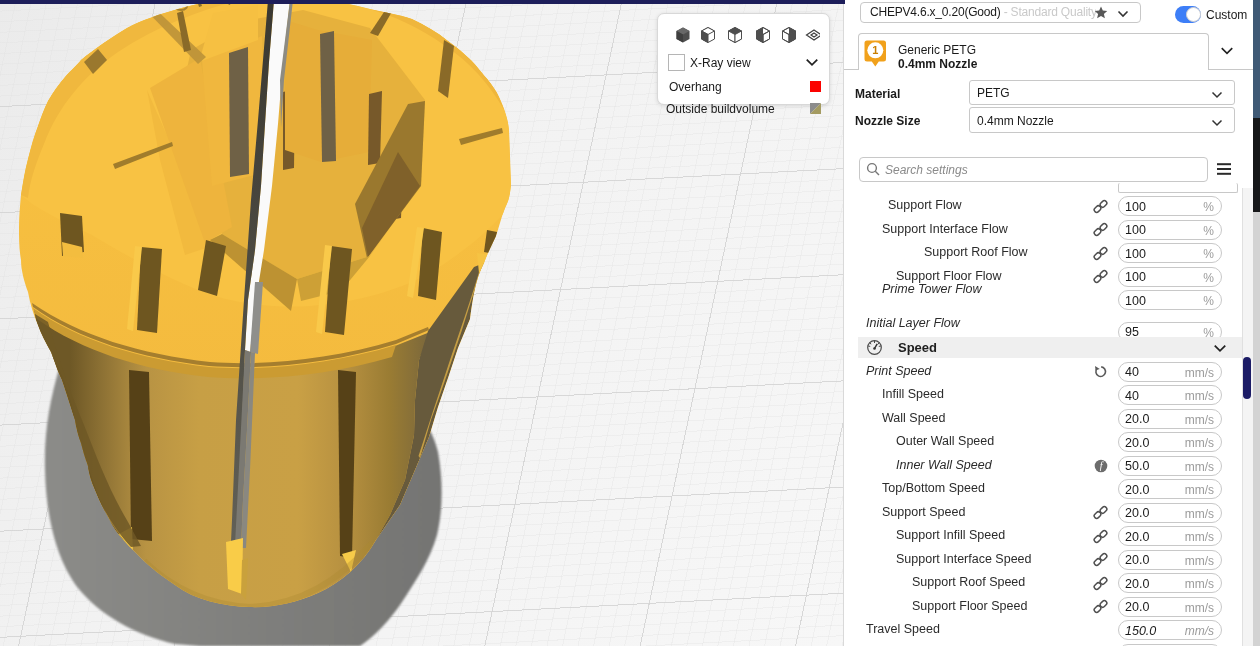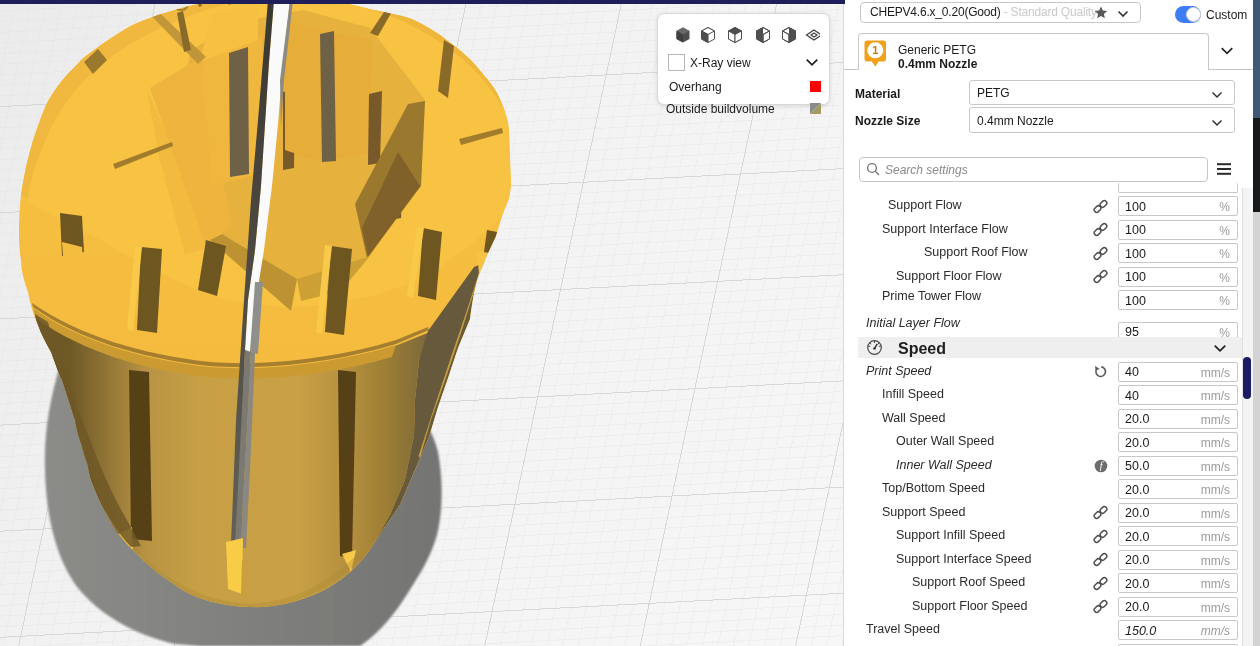--- a/index.html
+++ b/index.html
@@ -22,21 +22,21 @@
     background:#fff; border:1px solid #d8d8d8; border-radius:7px;
     box-shadow:0 1px 4px rgba(0,0,0,.12);
   }
   .vp-lbl { position:absolute; font-size:12px; color:#1a1a1a; }
   
   #rpanel { position:absolute; left:843px; top:0; width:409px; height:646px; background:#fff; border-left:1px solid #d9d9d9; z-index:4; }
   .box { position:absolute; background:#fff; border:1px solid #c8c8c8; border-radius:4px; }
   .lbl { position:absolute; font-size:12px; color:#1a1a1a; white-space:nowrap; }
   .glbl { color:#c9c9c9; }
   .chev { position:absolute; width:12px; height:12px; }
-  .input { position:absolute; width:120px; height:20px; background:#fff; border:1px solid #c8c8c8; border-radius:2px; font-size:12.5px; }
+  .input { position:absolute; width:104px; height:20px; background:#fff; border:1px solid #c8c8c8; border-radius:10px; font-size:12.5px; }
   .input .val { position:absolute; left:6px; top:2.5px; color:#1a1a1a; }
   .input .unit { position:absolute; right:7px; top:3px; color:#9b9b9b; font-size:12px; }
   .rowlbl { position:absolute; font-size:12.5px; color:#2b2b2b; white-space:nowrap; }
   .it { font-style:italic; }
   .icon { position:absolute; }
   #speedhdr { position:absolute; left:14px; top:337px; width:386px; height:21px; background:#efefef; }
   #scrolltrack { position:absolute; left:1242px; top:188px; width:11px; height:458px; background:#f4f4f4; border-left:1px solid #e0e0e0; z-index:5; }
   #scrollthumb { position:absolute; left:1243px; top:357px; width:8px; height:42px; background:#1c1c66; border-radius:4px; z-index:6; }
   #edgestrip { position:absolute; left:1253px; top:0; width:7px; height:646px; z-index:7;
     background:linear-gradient(180deg, #3f5a76 0 118px, #17181a 118px 212px, #d3d3d3 212px 100%); }
@@ -300,21 +300,21 @@
   <svg class="icon" style="left:249px; top:269.3px;" width="15" height="15" viewBox="0 0 15 15">
       <g fill="none" stroke="#4f4f4f" stroke-width="1.5">
         <rect x="0.9" y="7.6" width="7.2" height="4.9" rx="2.4" transform="rotate(-45 4.5 10.05)"></rect>
         <rect x="6.9" y="2.5" width="7.2" height="4.9" rx="2.4" transform="rotate(-45 10.5 4.95)"></rect>
       </g>
     </svg>
   <div class="input" style="left:274px; top:266.8px;">
       <span class="val">100</span>
       <span class="unit">%</span>
     </div>
-  <div class="rowlbl" style="left:38px; top:289px;">Prime Tower Flow</div>
+  <div class="rowlbl" style="left:38px; top:282px;font-style:italic;">Prime Tower Flow</div>
   <div class="input" style="left:274px; top:290.2px;">
       <span class="val">100</span>
       <span class="unit">%</span>
     </div>
   <div class="rowlbl it" style="left:22px; top:315.7px;">Initial Layer Flow</div>
   <div class="input" style="left:274px; top:313.7px;margin-top:8px;">
       <span class="val">95</span>
       <span class="unit">%</span>
     </div>
   <div class="rowlbl it" style="left:22px; top:363.5px;">Print Speed</div>
@@ -422,20 +422,20 @@
     <g stroke="#4a4a4a" stroke-width="1">
         <line x1="7.5" y1="1" x2="7.5" y2="3"></line>
         <line x1="3" y1="2.6" x2="4" y2="4.3"></line>
         <line x1="12" y1="2.6" x2="11" y2="4.3"></line>
         <line x1="1.2" y1="6" x2="3.2" y2="6.4"></line>
         <line x1="13.8" y1="6" x2="11.8" y2="6.4"></line>
       </g>
     <line x1="7.5" y1="8.5" x2="10.2" y2="3.8" stroke="#333" stroke-width="1.5"></line>
     <circle cx="7.5" cy="8.5" r="1.3" fill="#333"></circle>
   </svg>
-  <div style="position:absolute; left:54px; top:340px; font-size:16px; font-weight:bold; color:#202020;">Speed</div>
+  <div style="position:absolute; left:54px; top:340px; font-size:13px; font-weight:bold; color:#202020;">Speed</div>
   <svg class="chev" style="left:369px; top:343px; width:14px; height:11px;" viewBox="0 0 12 8">
       <path d="M1.5 1.5 L6 6 L10.5 1.5" fill="none" stroke="#222" stroke-width="1.5"></path>
     </svg>
 </div>
 <div id="scrolltrack"></div>
 <div id="scrollthumb"></div>
 <div id="edgestrip"></div>
 
 </body></html>

